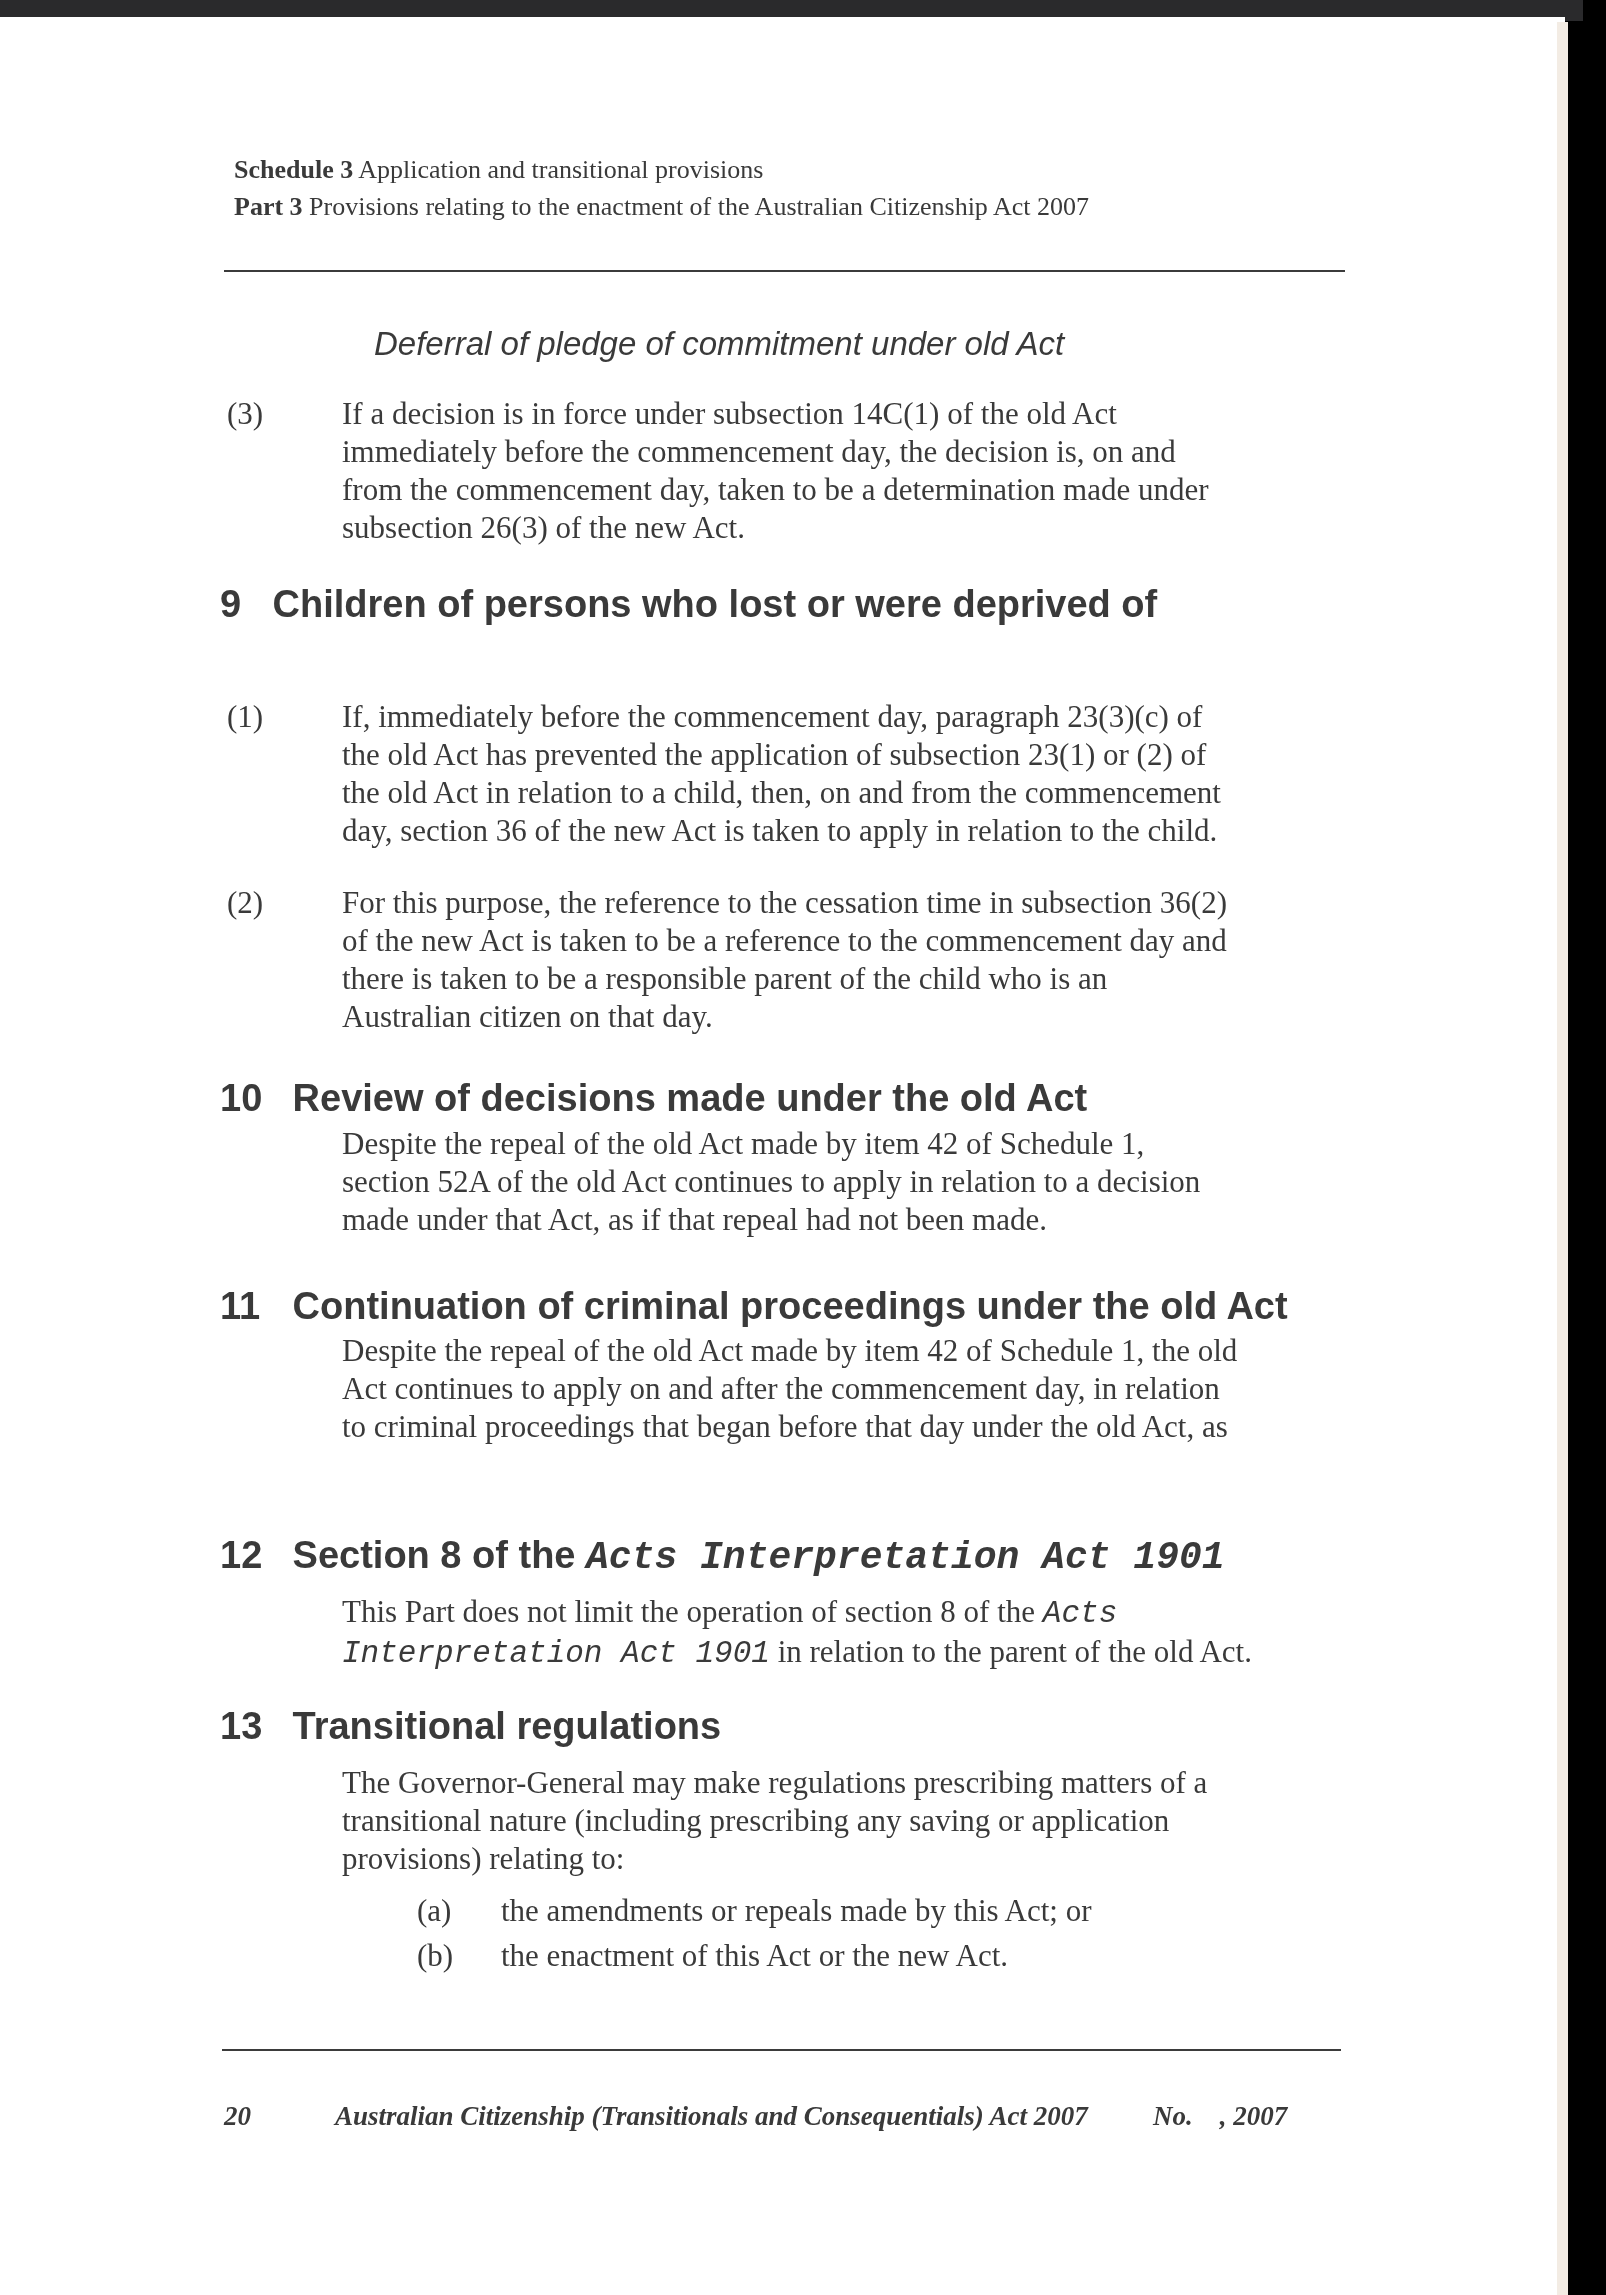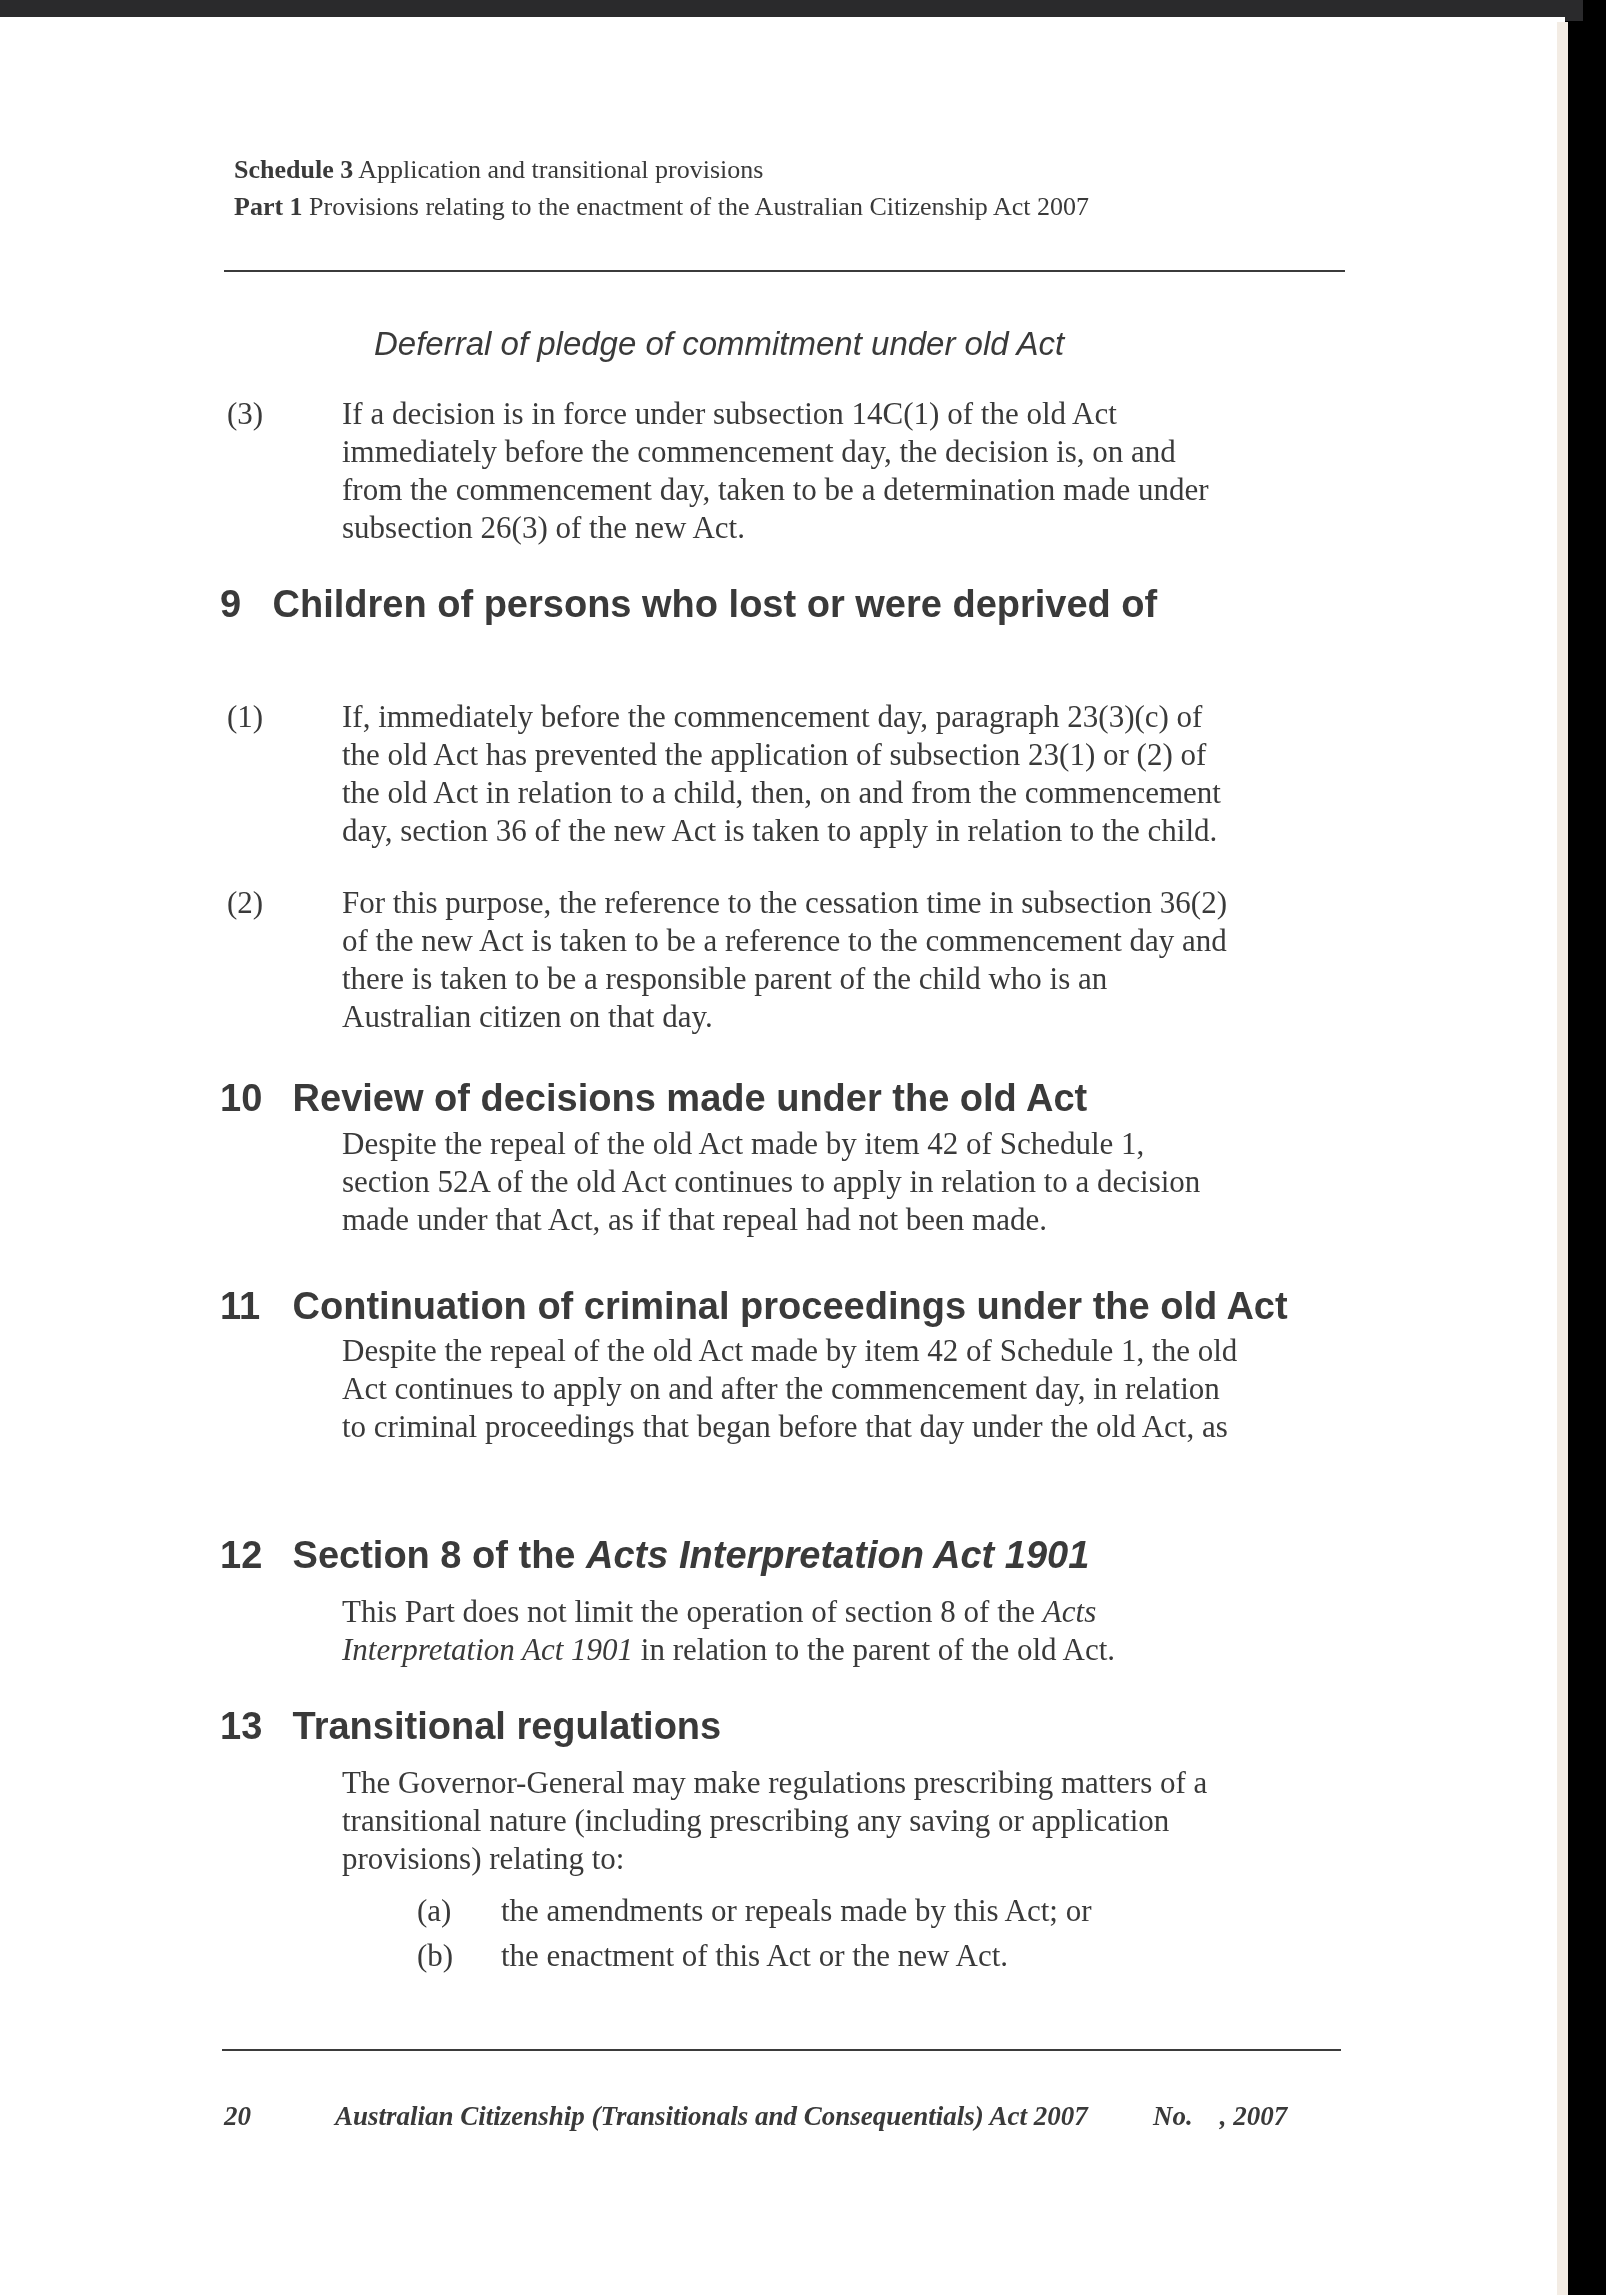--- a/index.html
+++ b/index.html
@@ -33,41 +33,41 @@
       position: absolute; left: 342px; font-style: italic; font-size: 33px; margin-left: 32px;
     }
     .para { position: absolute; font-size: 31px; line-height: 38px; }
     .para .num { position: absolute; left: -115px; top: 0; }
     .heading {
       position: absolute; left: 220px; font-weight: bold; font-size: 38px; line-height: 43px;
     }
     .heading .hnum { display: inline-block; width: 42px; }
     .heading .hnum2 { display: inline-block; width: 62px; }
     .heading .cont { display: block; padding-left: 113px; }
-    .i { font-style: italic; }
+    .i { font-style: italic; font-family: Liberation Mono, monospace; }
     .list-item { position: absolute; font-size: 31px; }
     .list-item .lbl { position: absolute; left: -84px; }
 
     .footer { position: absolute; top: 2101px; font-size: 27px; font-style: italic; font-weight: bold; }
   </style>
 </head>
 <body>
 
 <div class="scan-top"></div>
 <div class="page"></div>
 <div class="edge-strip"></div>
 <div class="right-black"></div>
 
 <div class="header serif">
   <div>
     <b>Schedule 3</b>
     <span>Application and transitional provisions</span>
   </div>
   <div>
-    <b>Part 1</b>
+    <b>Part 3</b>
     <span>Provisions relating to the enactment of the Australian Citizenship Act 2007</span>
   </div>
 </div>
 <div class="rule" style="left:224px; top:270px; width:1121px;"></div>
 
 <div class="subhead sans" style="top:325px;">Deferral of pledge of commitment under old Act</div>
 <div class="para serif" style="left:342px; top:395px;">
   <span class="num">(3)</span>
   <div>If a decision is in force under subsection 14C(1) of the old Act</div>
   <div>immediately before the commencement day, the decision is, on and</div>

